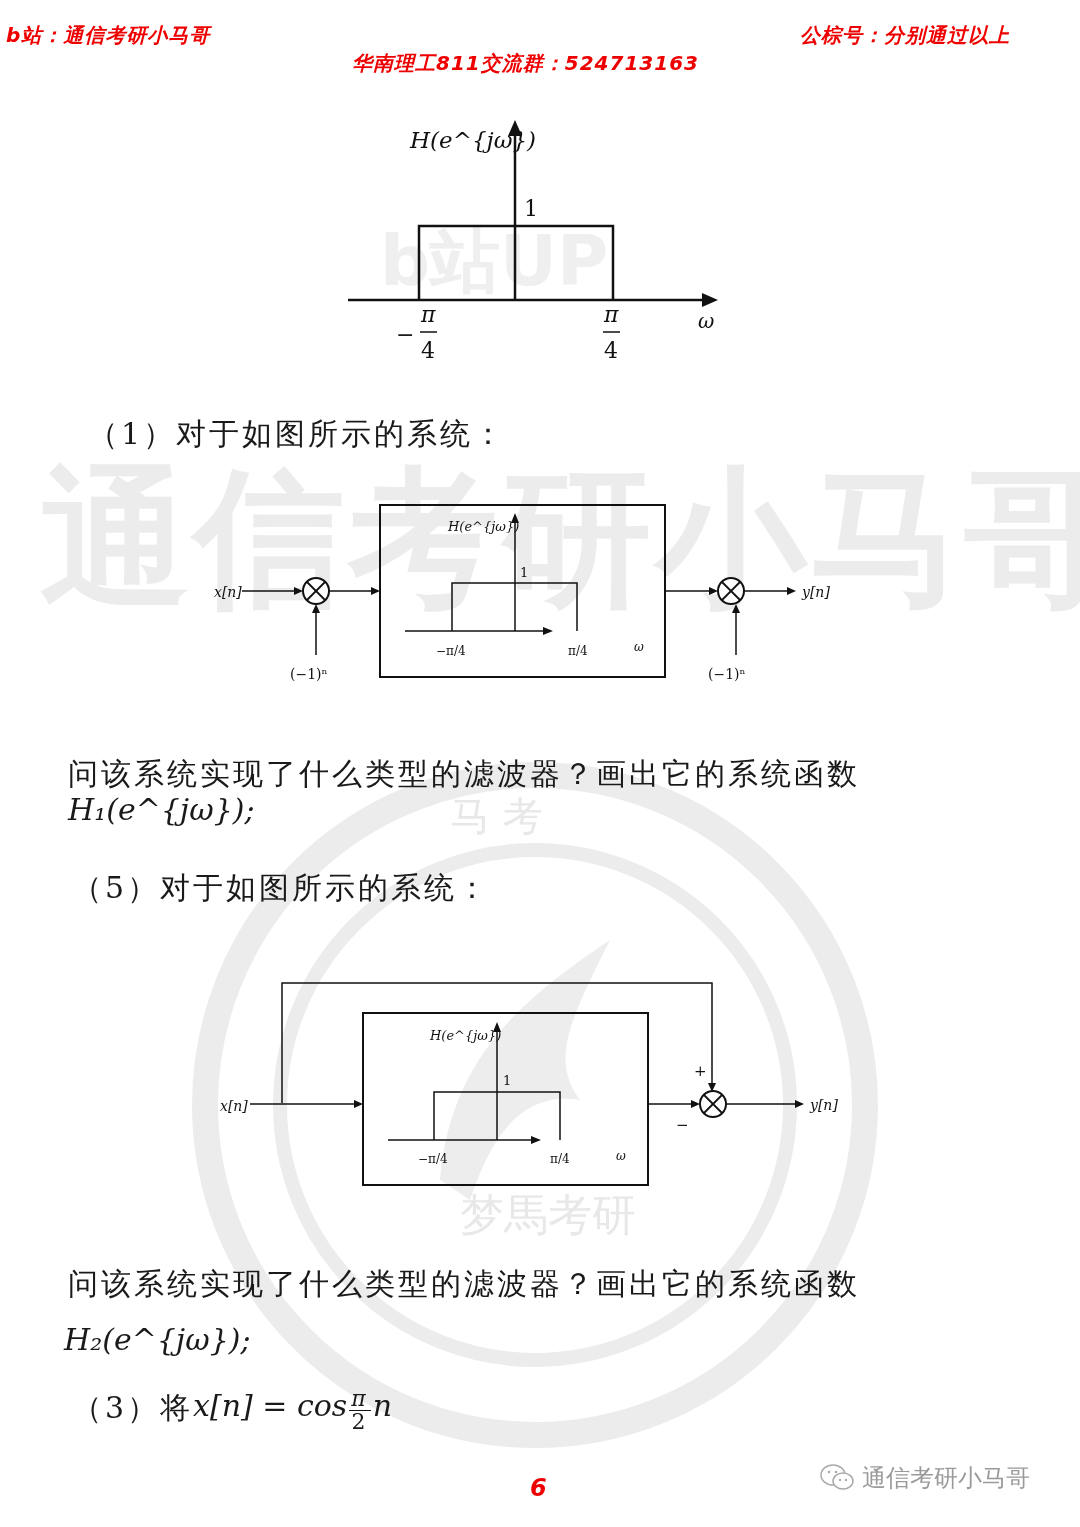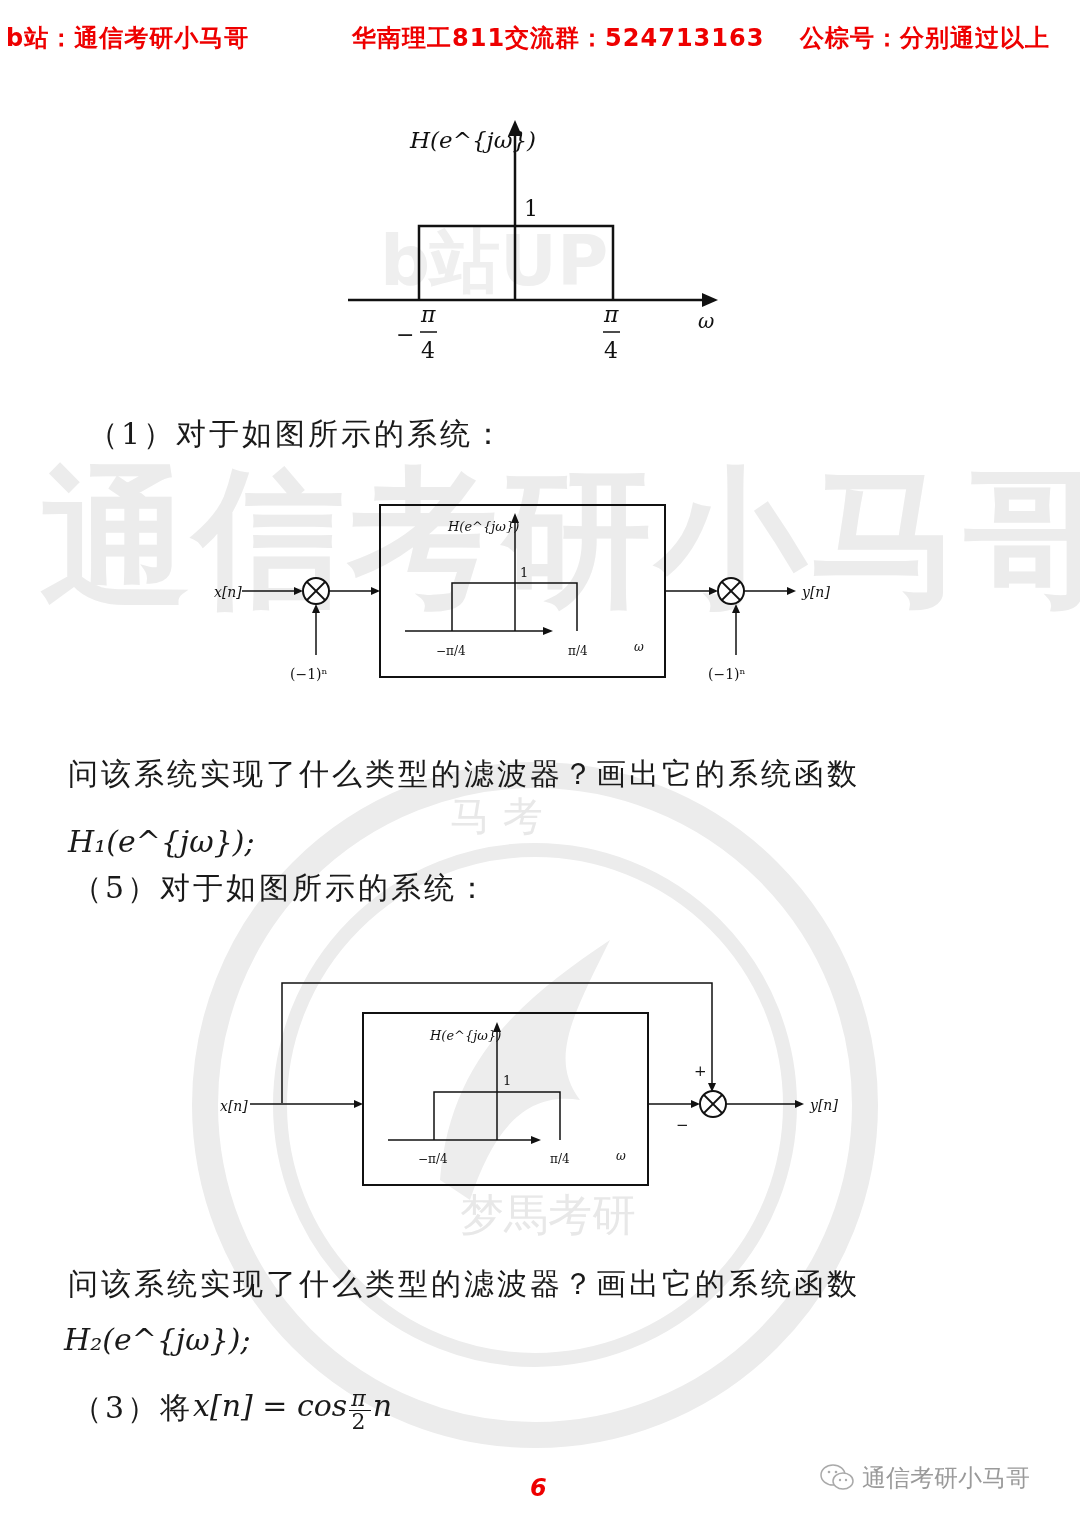--- a/index.html
+++ b/index.html
@@ -1,38 +1,38 @@
 <!DOCTYPE html>
 <html><head>
 <meta charset="utf-8">
 <style>
   html, body { margin:0; padding:0; background:#ffffff; }
   body { width:1080px; height:1527px; position:relative; overflow:hidden;
          font-family:"DejaVu Serif", serif; color:#111; }
   .hdr { position:absolute; top:22px; font-family:"DejaVu Sans", sans-serif;
-         font-size:24px; font-weight:bold; color:#ee0000; letter-spacing:1px; white-space:nowrap; }
+         font-size:20px; font-weight:bold; color:#ee0000; font-style:italic; letter-spacing:1px; white-space:nowrap; }
   .wm-big { position:absolute; left:40px; top:440px; font-size:150px; color:#ececec;
             font-family:"DejaVu Sans", sans-serif; font-weight:bold; letter-spacing:4px; white-space:nowrap; z-index:0; }
   .wm-circle { position:absolute; left:190px; top:760px; width:690px; height:690px; z-index:0; }
   svg.fig { position:absolute; z-index:1; overflow:visible; }
   .txt { position:absolute; font-size:30px; letter-spacing:3px; white-space:nowrap; z-index:2; color:#1a1a1a; }
   .math { font-family:"DejaVu Serif", serif; font-style:italic; letter-spacing:0; }
   .pagenum { position:absolute; left:530px; top:1474px; color:#ee0000; font-size:24px; font-weight:bold; font-style:italic;
              font-family:"DejaVu Sans", sans-serif; z-index:2; }
   .wechat { position:absolute; left:820px; top:1462px; display:flex; align-items:center; gap:6px; z-index:2;
             color:#9a9a9a; font-family:"DejaVu Sans", sans-serif; font-size:24px; }
   .frac { display:inline-block; vertical-align:middle; text-align:center; font-size:22px; line-height:22px; margin:0 2px; font-style:normal; }
   .frac .num { display:block; border-bottom:1.5px solid #111; padding:0 2px; font-style:italic; }
   .frac .den { display:block; }
 </style>
 </head>
 <body>
 
 <div class="hdr" style="left:6px;">b站：通信考研小马哥</div>
-<div class="hdr" style="left:352px;">华南理工811交流群：524713163</div>
+<div class="hdr" style="left:352px;margin-top:28px;">华南理工811交流群：524713163</div>
 <div class="hdr" style="left:800px;">公棕号：分别通过以上</div>
 
 <div class="wm-big">通信考研小马哥</div>
 <svg class="wm-circle" viewBox="0 0 690 690">
   <circle cx="345" cy="345" r="330" fill="none" stroke="#ececec" stroke-width="26"></circle>
   <circle cx="345" cy="345" r="255" fill="none" stroke="#ececec" stroke-width="14"></circle>
   <path d="M250 420 C 260 300, 330 240, 420 180 C 380 260, 360 300, 390 340 C 330 330, 300 380, 280 440 Z" fill="#ededed"></path>
   <text x="260" y="70" font-size="40" fill="#e8e8e8" font-family="DejaVu Sans, sans-serif">马 考</text>
   <text x="270" y="470" font-size="44" fill="#e8e8e8" font-family="DejaVu Sans, sans-serif">梦馬考研</text>
 </svg>
@@ -92,21 +92,21 @@
   <line x1="540" y1="87" x2="522" y2="105" stroke="#111" stroke-width="1.8"></line>
   <line x1="544" y1="96" x2="590" y2="96" stroke="#111" stroke-width="1.5"></line>
   <polygon points="596,96 587,92 587,100" fill="#111"></polygon>
   <text x="602" y="102" font-size="14" font-style="italic" fill="#111">y[n]</text>
   <line x1="536" y1="160" x2="536" y2="115" stroke="#111" stroke-width="1.5"></line>
   <polygon points="536,109 532,118 540,118" fill="#111"></polygon>
   <text x="508" y="184" font-size="14" fill="#111">(−1)ⁿ</text>
 </svg>
 
 <div class="txt" style="left:68px; top:754px;">问该系统实现了什么类型的滤波器？画出它的系统函数</div>
-<div class="txt math" style="left:68px; top:824px;">H₁(e^{jω});</div>
+<div class="txt math" style="left:68px; top:792px;">H₁(e^{jω});</div>
 
 <div class="txt" style="left:72px; top:868px;">（5）对于如图所示的系统：</div>
 
 <svg class="fig" style="left:200px; top:970px;" width="660" height="220">
 
   <polyline points="82,133 82,13 512,13 512,116" fill="none" stroke="#111" stroke-width="1.5"></polyline>
   <polygon points="512,122 508,113 516,113" fill="#111"></polygon>
 
   <rect x="163" y="43" width="285" height="172" fill="none" stroke="#111" stroke-width="2"></rect>
   <line x1="188" y1="170" x2="333" y2="170" stroke="#111" stroke-width="1.5"></line>

